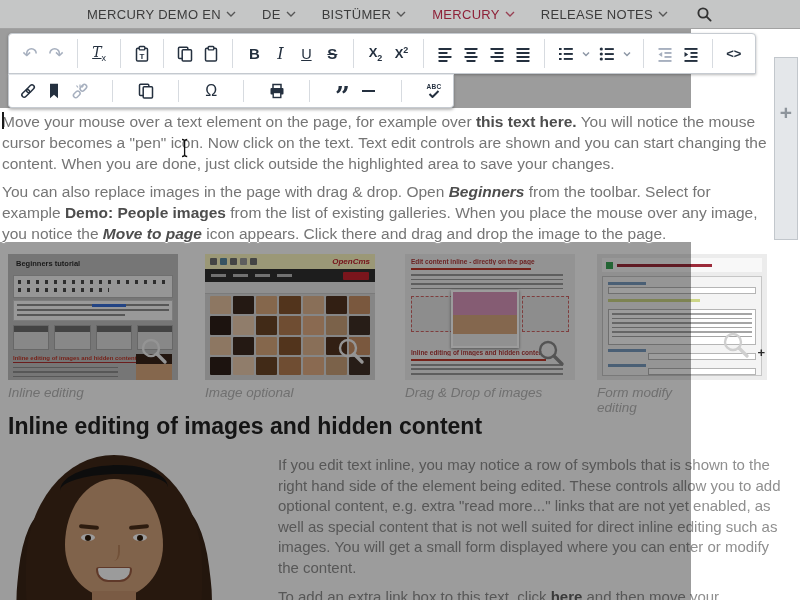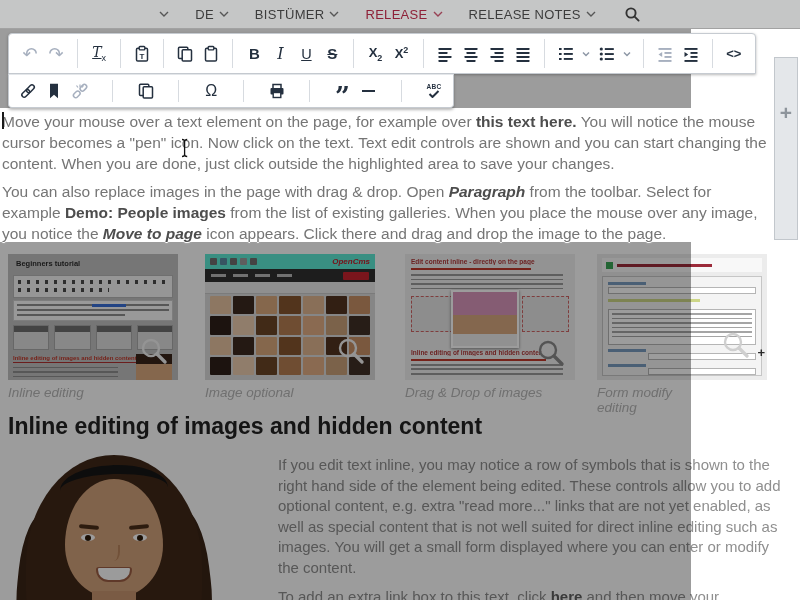--- a/index.html
+++ b/index.html
@@ -37,21 +37,21 @@
   .m1-text{position:absolute;top:46px;left:5px;right:5px;height:19px;background:#fbfbfb;border:1px solid #ccc;}
   .m1-tl{position:absolute;left:3px;right:3px;height:2px;background:#8f8f8f;}
   .m1-sel{position:absolute;top:3px;left:78px;width:34px;height:3px;background:#3a6fd8;}
   .m1-thumbs{position:absolute;top:71px;left:5px;right:5px;display:flex;gap:5px;}
   .m1-thumbs span{flex:1;height:25px;background:#dedede;border:1px solid #a8a8a8;box-sizing:border-box;background:linear-gradient(180deg,#6e6e6e 0 6px,#dedede 6px);}
   .m1-red{position:absolute;top:101px;left:5px;width:125px;font-size:6px;font-weight:bold;color:#c0392b;white-space:nowrap;overflow:hidden;border-bottom:1.5px solid #b03030;padding-bottom:1px;}
   .m1-lines{position:absolute;top:113px;left:5px;width:105px;height:12px;background:repeating-linear-gradient(180deg,#8f8f8f 0 1.5px,transparent 1.5px 4.5px);}
   .m1-girl{position:absolute;right:6px;bottom:0;width:36px;height:26px;background:linear-gradient(180deg,#3a241a 0 38%,#d9a87e 38%);}
 
   .m-t2{position:absolute;inset:0;background:#dcdcdc;}
-  .m2-top{position:absolute;top:0;left:0;right:0;height:15px;background:#5eead4;display:flex;align-items:center;gap:3px;padding:0 5px;}
+  .m2-top{position:absolute;top:0;left:0;right:0;height:15px;background:#fef9c3;display:flex;align-items:center;gap:3px;padding:0 5px;}
   .m2-top i{width:7px;height:7px;background:#6f6f6f;border-radius:1px;}
   .m2-logo{margin-left:auto;font-size:8px;font-weight:bold;color:#c0202c;font-style:italic;}
   .m2-menu{position:absolute;top:15px;left:0;right:0;height:13px;background:#303030;display:flex;align-items:center;gap:7px;padding:0 6px;box-sizing:border-box;}
   .m2-menu i{width:15px;height:3px;background:#b9b9b9;}
   .m2-btn{margin-left:auto;width:26px;height:8px;background:#c8232f;border-radius:1px;}
   .m2-sub{position:absolute;top:28px;left:0;right:0;height:11px;background:#eaeaea;border-bottom:1px solid #c9c9c9;}
   .m2-grid{position:absolute;top:42px;left:5px;right:5px;bottom:5px;display:grid;grid-template-columns:repeat(7,1fr);grid-auto-rows:1fr;gap:2px;}
   .m2-grid i{border-radius:1px;}
 
   .m-t3{position:absolute;inset:0;background:#f1f1f1;}
@@ -130,41 +130,42 @@
   .caret{position:absolute;top:112px;left:2px;width:1.5px;height:17px;background:#1a1a1a;z-index:12;}
   .ibeam{position:absolute;top:138px;left:179px;z-index:13;pointer-events:none;}
 </style>
 </head>
 <body>
 
 <div class="stage">
 
   <div class="navbar">
     <div style="display:contents" id="nav-items"><span class="nav-item">
+          <span>MERCURY DEMO EN</span>
           <span class="nav-chev">
             <svg width="10" height="7" viewBox="0 0 10 7">
               <path d="M1 1 L5 5 L9 1" fill="none" stroke="currentColor" stroke-width="1.4"></path>
             </svg>
           </span>
         </span><span class="nav-item">
           <span>DE</span>
           <span class="nav-chev">
             <svg width="10" height="7" viewBox="0 0 10 7">
               <path d="M1 1 L5 5 L9 1" fill="none" stroke="currentColor" stroke-width="1.4"></path>
             </svg>
           </span>
         </span><span class="nav-item">
           <span>BISTÜMER</span>
           <span class="nav-chev">
             <svg width="10" height="7" viewBox="0 0 10 7">
               <path d="M1 1 L5 5 L9 1" fill="none" stroke="currentColor" stroke-width="1.4"></path>
             </svg>
           </span>
         </span><span class="nav-item active">
-          <span>RELEASE</span>
+          <span>MERCURY</span>
           <span class="nav-chev">
             <svg width="10" height="7" viewBox="0 0 10 7">
               <path d="M1 1 L5 5 L9 1" fill="none" stroke="currentColor" stroke-width="1.4"></path>
             </svg>
           </span>
         </span><span class="nav-item">
           <span>RELEASE NOTES</span>
           <span class="nav-chev">
             <svg width="10" height="7" viewBox="0 0 10 7">
               <path d="M1 1 L5 5 L9 1" fill="none" stroke="currentColor" stroke-width="1.4"></path>
@@ -631,21 +632,21 @@
                 <path d="M1.5 4 L4.5 7 L10.5 1" fill="none" stroke="currentColor" stroke-width="2"></path>
               </svg>
             </span>
           </span>
         </span>
       </span>
     </div>
 
   <div class="edit-area">
     <p id="edit-p1">Move your mouse over a text element on the page, for example over <b>this text here.</b> You will notice the mouse cursor becomes a "pen" icon. Now click on the text. Text edit controls are shown and you can start changing the content. When you are done, just click outside the highlighted area to save your changes.</p>
-    <p id="edit-p2">You can also replace images in the page with drag &amp; drop. Open <b><i>Paragraph</i></b> from the toolbar. Select for example <b>Demo: People images</b> from the list of existing galleries. When you place the mouse over any image, you notice the <b><i>Move to page</i></b> icon appears. Click there and drag and drop the image to the page.</p>
+    <p id="edit-p2">You can also replace images in the page with drag &amp; drop. Open <b><i>Beginners</i></b> from the toolbar. Select for example <b>Demo: People images</b> from the list of existing galleries. When you place the mouse over any image, you notice the <b><i>Move to page</i></b> icon appears. Click there and drag and drop the image to the page.</p>
   </div>
 
   <div class="plus-col">
     <div class="plus-glyph">+</div>
   </div>
 
   <div class="caret"></div>
   <div class="ibeam">
     <svg width="12" height="20" viewBox="0 0 12 20">
         <path d="M3 1.5 C4.4 1.5 5.6 2.2 5.6 3.6 C5.6 2.2 6.8 1.5 8.2 1.5 M3 18.5 C4.4 18.5 5.6 17.8 5.6 16.4 C5.6 17.8 6.8 18.5 8.2 18.5 M5.6 3.6 V16.4" fill="none" stroke="#111" stroke-width="1.3"></path>

